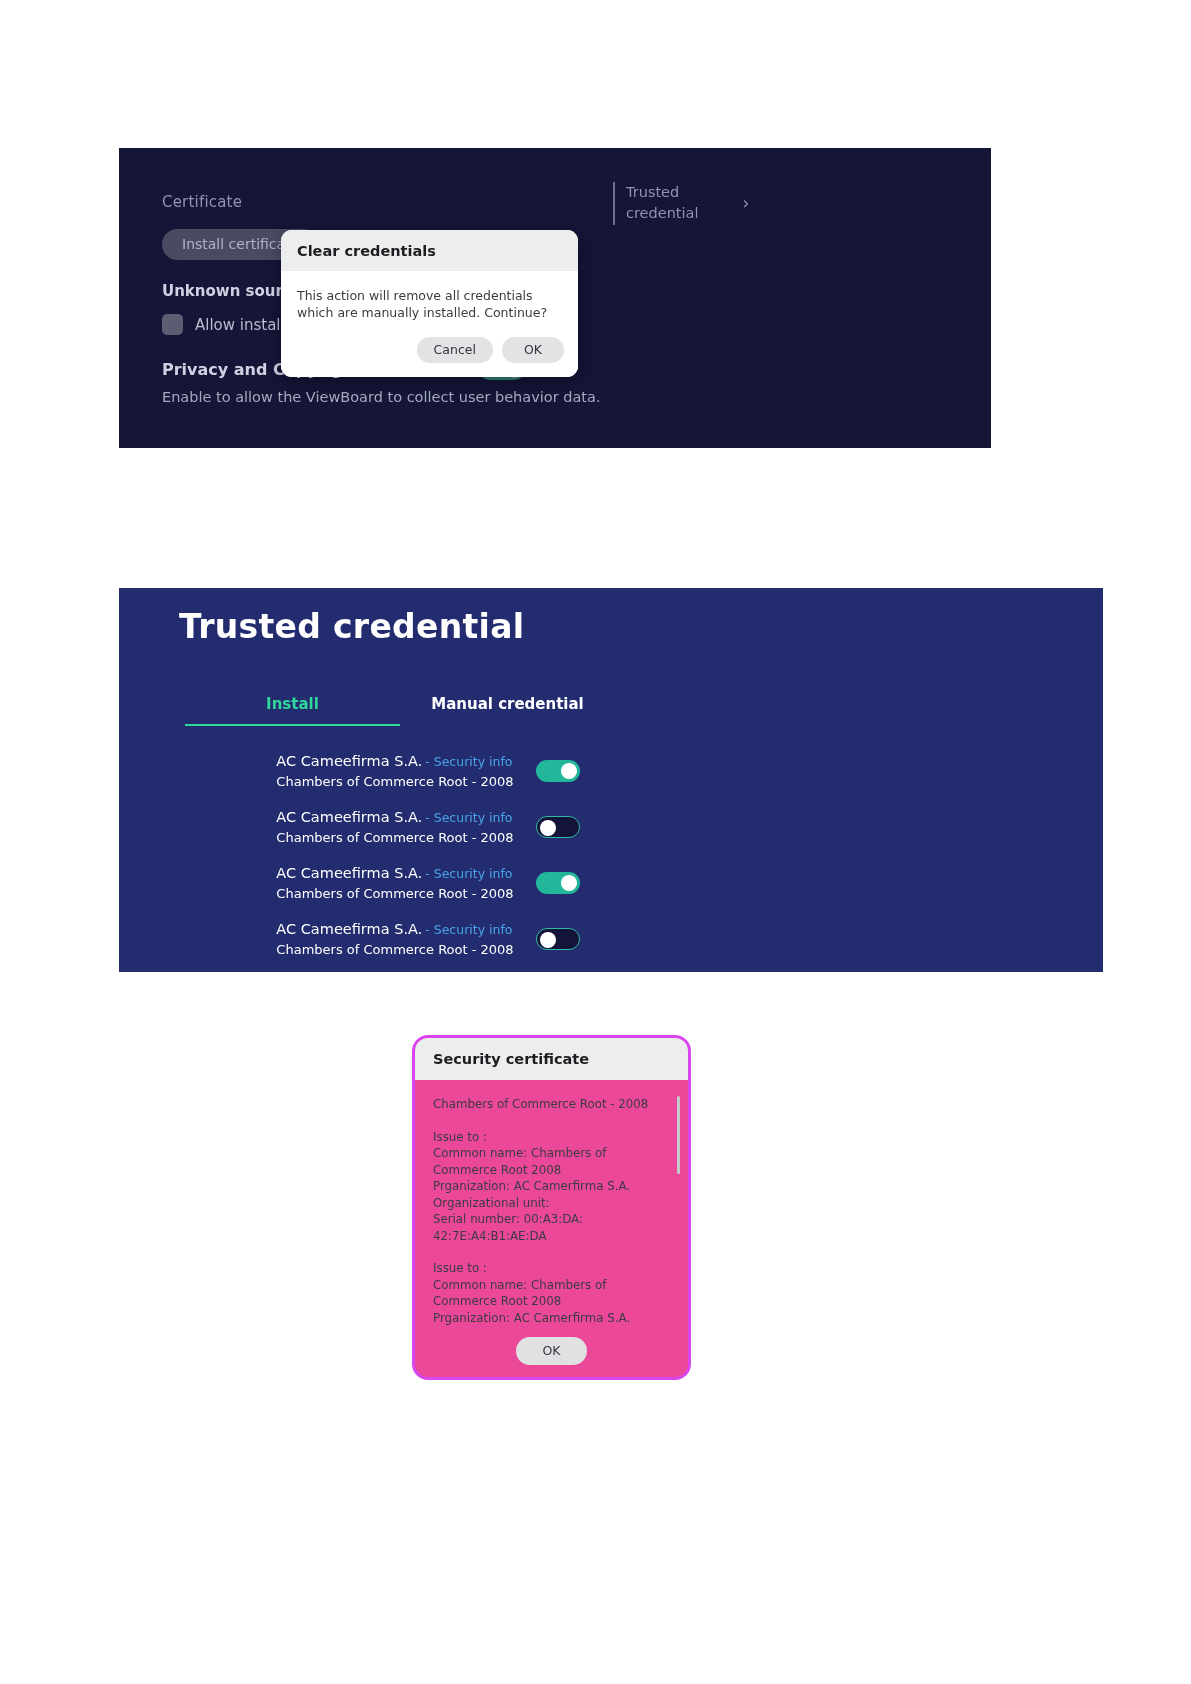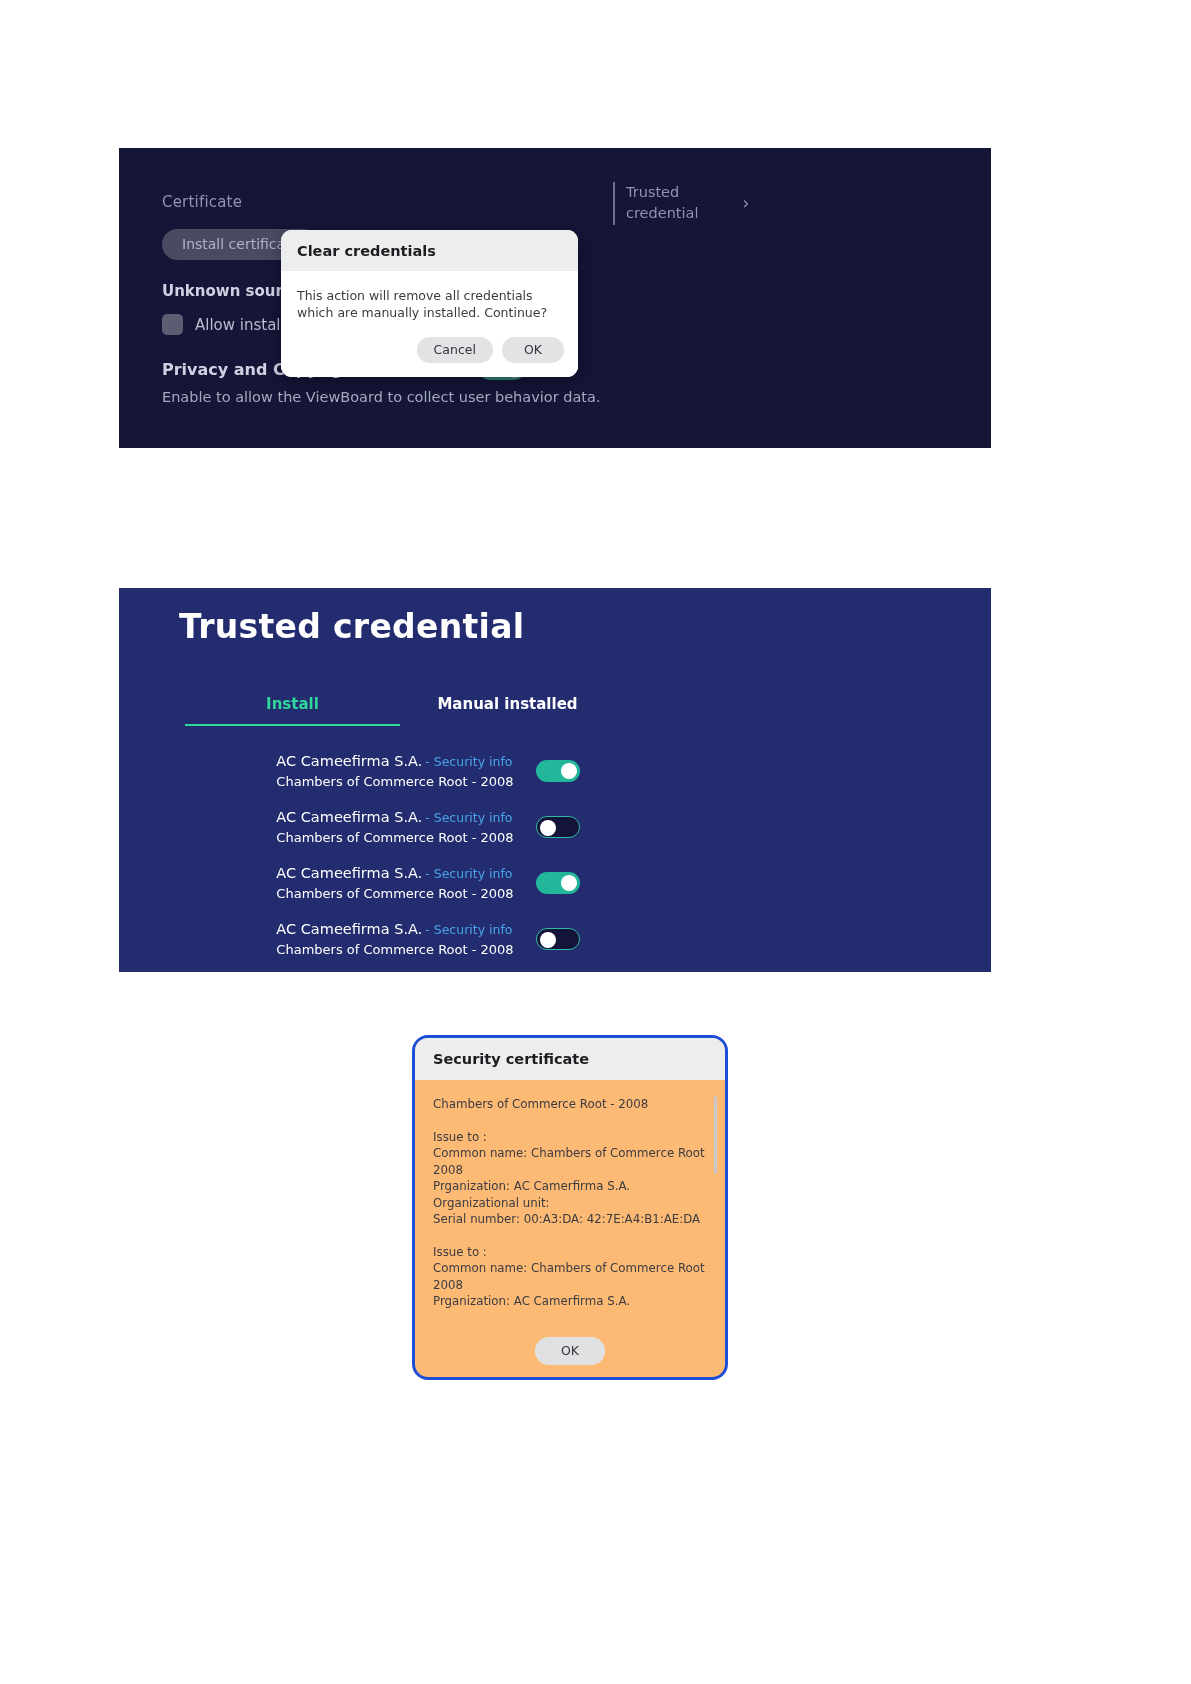--- a/index.html
+++ b/index.html
@@ -183,21 +183,21 @@
     font-family: "DejaVu Sans", sans-serif;
     cursor: pointer;
   }
   .dlg-btn.ok { padding-left: 22px; padding-right: 22px; }
 
   
   #panel-trusted {
     position: absolute;
     left: 119px;
     top: 588px;
-    width: 872px;
+    width: 984px;
     height: 384px;
     background: #242c70;
     overflow: hidden;
     font-family: "DejaVu Sans", sans-serif;
   }
   #trusted-title {
     position: absolute;
     left: 60px;
     top: 19px;
     font-size: 33px;
@@ -291,25 +291,25 @@
     justify-content: flex-start;
     padding-left: 22px;
     box-sizing: border-box;
   }
 
   
   #panel-cert {
     position: absolute;
     left: 412px;
     top: 1035px;
-    width: 316px;
+    width: 279px;
     height: 345px;
-    border: 3px solid #1d4ed8;
+    border: 3px solid #d946ef;
     border-radius: 16px;
-    background: #fdba74;
+    background: #ec4899;
     overflow: hidden;
     font-family: "DejaVu Sans", sans-serif;
     box-sizing: border-box;
   }
   #cert-head {
     background: #eceded;
     padding: 13px 18px 13px 18px;
   }
   #cert-title {
     font-size: 14.5px;
@@ -408,21 +408,21 @@
     </div>
   </div>
 
 </div>
 
 <div id="panel-trusted">
   <div id="trusted-title">Trusted credential</div>
 
   <div id="tabs">
     <div class="tab active">Install</div>
-    <div class="tab inactive">Manual installed</div>
+    <div class="tab inactive">Manual credential</div>
   </div>
 
   <div id="cred-list">
       <div class="cred-row">
         <div class="cred-text">
           <div class="cred-line1"><span>AC Cameefirma S.A.</span><span class="cred-sec-info">- Security info</span></div>
           <div class="cred-line2">Chambers of Commerce Root - 2008</div>
         </div>
         <div class="toggle-cell">
           <div class="toggle on"></div>

